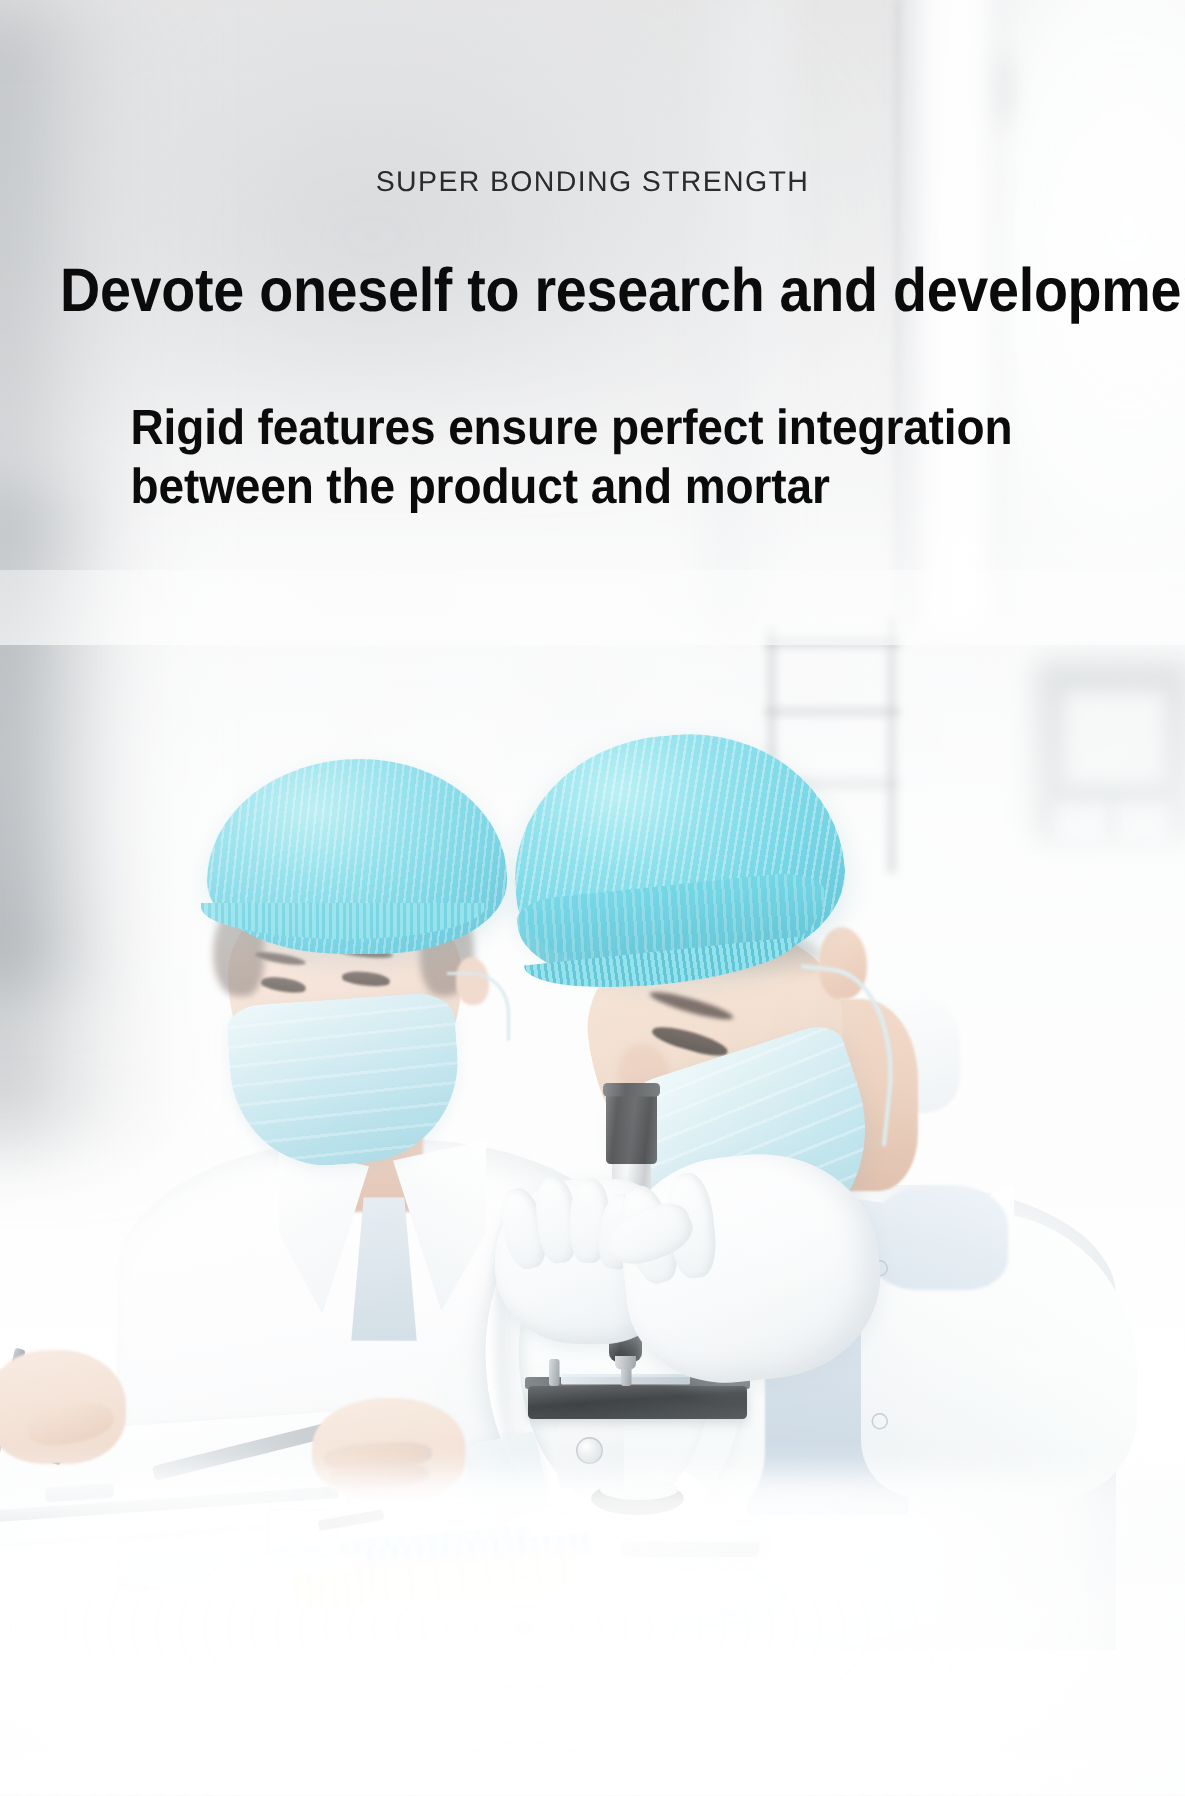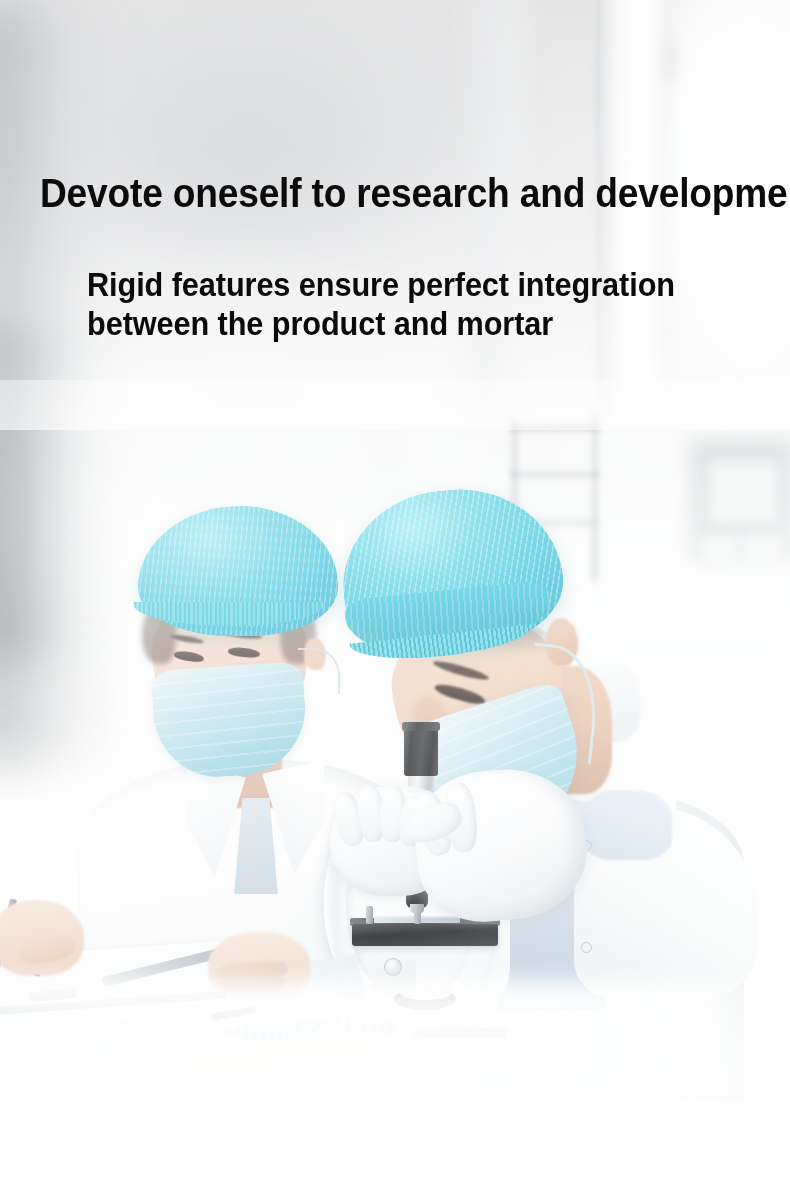--- a/index.html
+++ b/index.html
@@ -796,20 +796,21 @@
   <div class="layer" id="caps-pink"></div>
   <div class="layer" id="tips-yellow"></div>
   <div class="layer" id="petri-shadow"></div>
   <div class="layer" id="petri"></div>
   <div class="layer" id="petri-inner"></div>
   <div class="layer" id="bench-right-glare"></div>
   <div class="layer" id="bg-table-glare"></div>
   <div class="layer" id="photo-bloom"></div>
 
   <div id="text-layer">
+    <div id="eyebrow">SUPER BONDING STRENGTH</div>
 
     <div id="headline">Devote oneself to research and development</div>
 
     <div id="subhead">
       <span class="sub-line">Rigid features ensure perfect integration</span>
       <span class="sub-line">between the product and mortar</span>
     </div>
   </div>
 
 </div>

